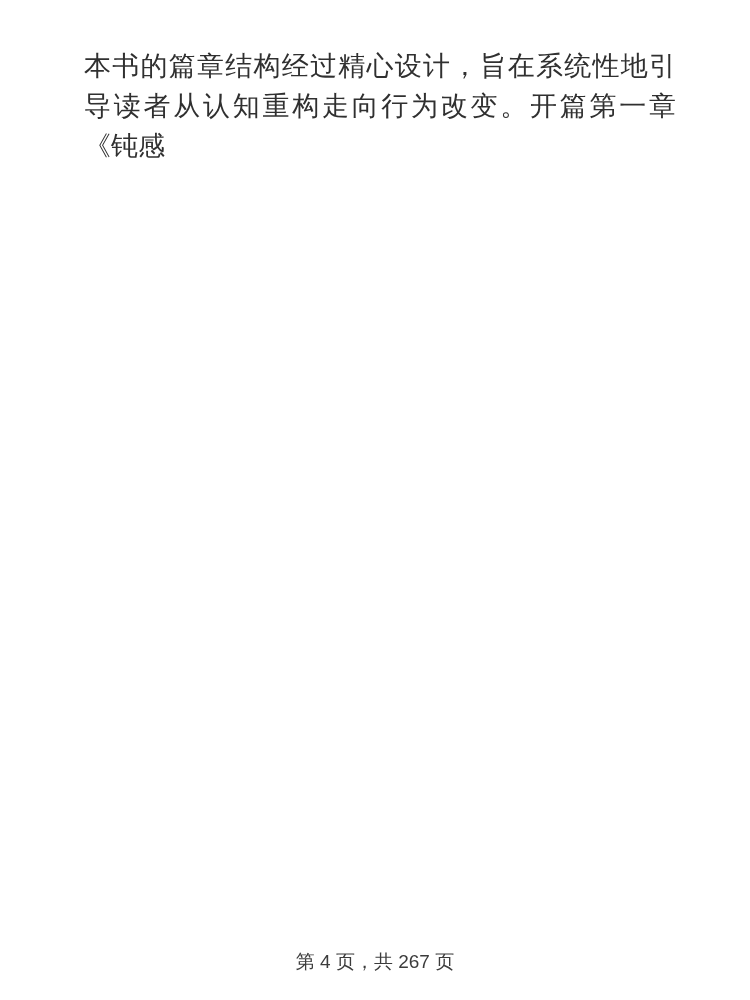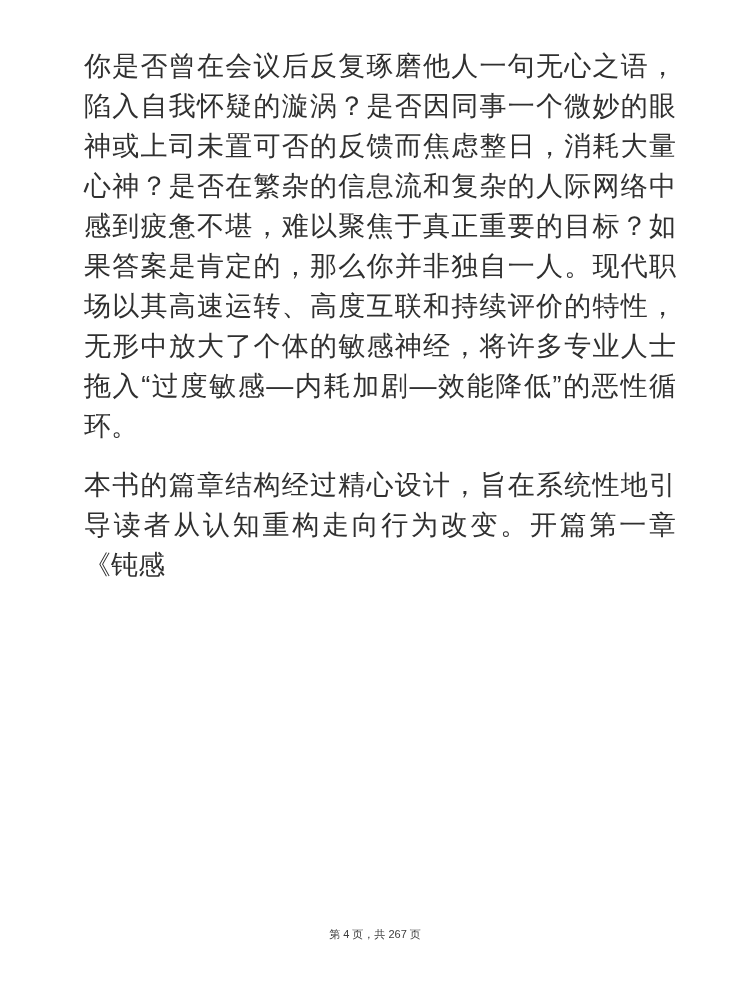--- a/index.html
+++ b/index.html
@@ -32,30 +32,29 @@
     text-justify: inter-ideograph;
     letter-spacing: 0;
   }
   .content p {
     margin: 0 0 19px 0;
     padding: 0;
   }
   .footer {
     position: absolute;
     left: 0;
-    top: 924px;
+    top: 952px;
     width: 750px;
     text-align: center;
-    font-size: 11px;
+    font-size: 19px;
     line-height: 20px;
     color: var(--footer, #3c3c3c);
   }
 </style>
 </head>
 <body>
 
 <div class="page">
   <div class="content">
-    <p>你是否曾在会议后反复琢磨他人一句无心之语，陷入自我怀疑的漩涡？是否因同事一个微妙的眼神或上司未置可否的反馈而焦虑整日，消耗大量心神？是否在繁杂的信息流和复杂的人际网络中感到疲惫不堪，难以聚焦于真正重要的目标？如果答案是肯定的，那么你并非独自一人。现代职场以其高速运转、高度互联和持续评价的特性，无形中放大了个体的敏感神经，将许多专业人士拖入“过度敏感—内耗加剧—效能降低”的恶性循环。</p>
     <p>本书的篇章结构经过精心设计，旨在系统性地引导读者从认知重构走向行为改变。开篇第一章《钝感</p>
   </div>
   <div class="footer">第 4 页，共 267 页</div>
 </div>
 
 </body></html>

